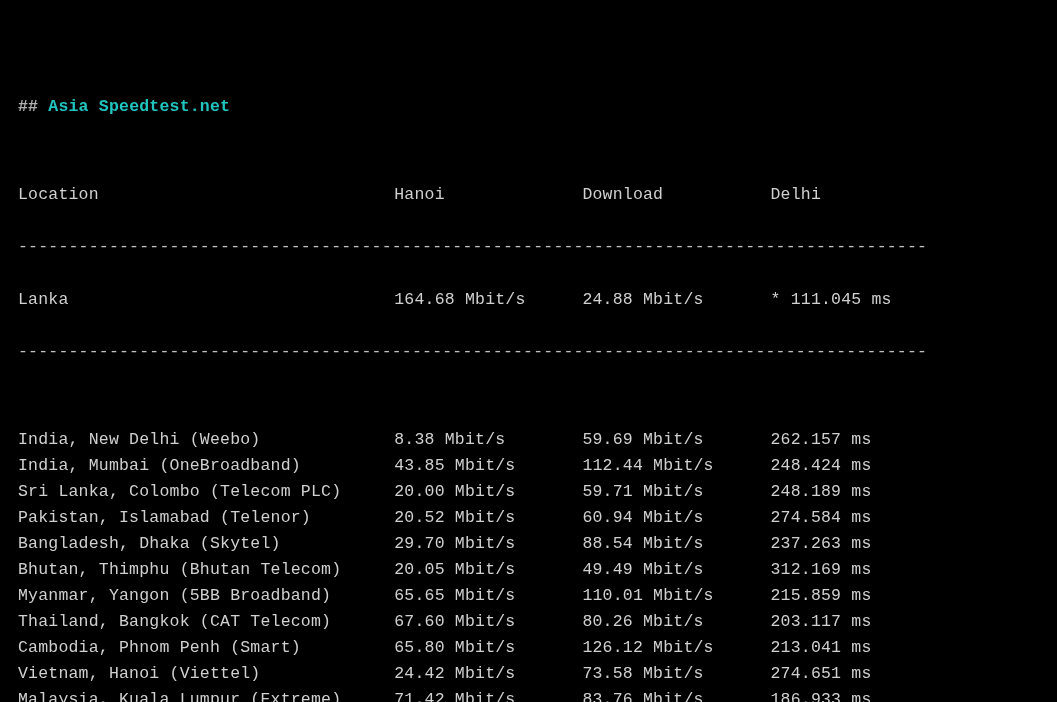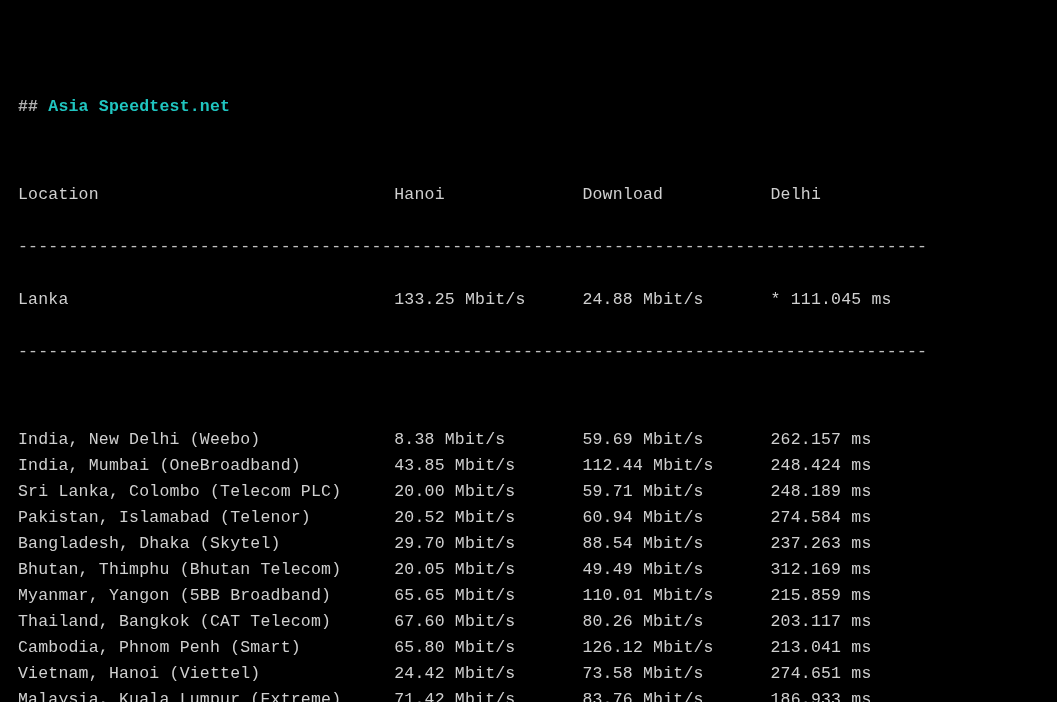--- a/index.html
+++ b/index.html
@@ -36,19 +36,19 @@
   .blank-line { height: 0.6em; }
 </style>
 </head>
 <body>
 
 
 <div class="title"><span class="hash">## </span><span class="text">Asia Speedtest.net</span></div>
 <div class="blank-line"></div>
 <div class="header-row"><span class="col-loc">Location</span><span class="col-up">Hanoi</span><span class="col-down">Download</span><span class="col-ping">Delhi</span></div>
 <div class="divider">------------------------------------------------------------------------------------------</div>
-<div class="nearby-row"><span class="col-loc">Lanka</span><span class="col-up">133.25 Mbit/s</span><span class="col-down">24.88 Mbit/s</span><span class="col-ping">* 111.045 ms</span></div>
+<div class="nearby-row"><span class="col-loc">Lanka</span><span class="col-up">164.68 Mbit/s</span><span class="col-down">24.88 Mbit/s</span><span class="col-ping">* 111.045 ms</span></div>
 <div class="divider">------------------------------------------------------------------------------------------</div>
 <div class="blank-line"></div>
 <div id="rows-container"><div class="body-row"><span class="col-loc">India, New Delhi (Weebo)</span><span class="col-up">8.38 Mbit/s</span><span class="col-down">59.69 Mbit/s</span><span class="col-ping">262.157 ms</span></div><div class="body-row"><span class="col-loc">India, Mumbai (OneBroadband)</span><span class="col-up">43.85 Mbit/s</span><span class="col-down">112.44 Mbit/s</span><span class="col-ping">248.424 ms</span></div><div class="body-row"><span class="col-loc">Sri Lanka, Colombo (Telecom PLC)</span><span class="col-up">20.00 Mbit/s</span><span class="col-down">59.71 Mbit/s</span><span class="col-ping">248.189 ms</span></div><div class="body-row"><span class="col-loc">Pakistan, Islamabad (Telenor)</span><span class="col-up">20.52 Mbit/s</span><span class="col-down">60.94 Mbit/s</span><span class="col-ping">274.584 ms</span></div><div class="body-row"><span class="col-loc">Bangladesh, Dhaka (Skytel)</span><span class="col-up">29.70 Mbit/s</span><span class="col-down">88.54 Mbit/s</span><span class="col-ping">237.263 ms</span></div><div class="body-row"><span class="col-loc">Bhutan, Thimphu (Bhutan Telecom)</span><span class="col-up">20.05 Mbit/s</span><span class="col-down">49.49 Mbit/s</span><span class="col-ping">312.169 ms</span></div><div class="body-row"><span class="col-loc">Myanmar, Yangon (5BB Broadband)</span><span class="col-up">65.65 Mbit/s</span><span class="col-down">110.01 Mbit/s</span><span class="col-ping">215.859 ms</span></div><div class="body-row"><span class="col-loc">Thailand, Bangkok (CAT Telecom)</span><span class="col-up">67.60 Mbit/s</span><span class="col-down">80.26 Mbit/s</span><span class="col-ping">203.117 ms</span></div><div class="body-row"><span class="col-loc">Cambodia, Phnom Penh (Smart)</span><span class="col-up">65.80 Mbit/s</span><span class="col-down">126.12 Mbit/s</span><span class="col-ping">213.041 ms</span></div><div class="body-row"><span class="col-loc">Vietnam, Hanoi (Viettel)</span><span class="col-up">24.42 Mbit/s</span><span class="col-down">73.58 Mbit/s</span><span class="col-ping">274.651 ms</span></div><div class="body-row"><span class="col-loc">Malaysia, Kuala Lumpur (Extreme)</span><span class="col-up">71.42 Mbit/s</span><span class="col-down">83.76 Mbit/s</span><span class="col-ping">186.933 ms</span></div></div>
 
 
 
 
 </body></html>

